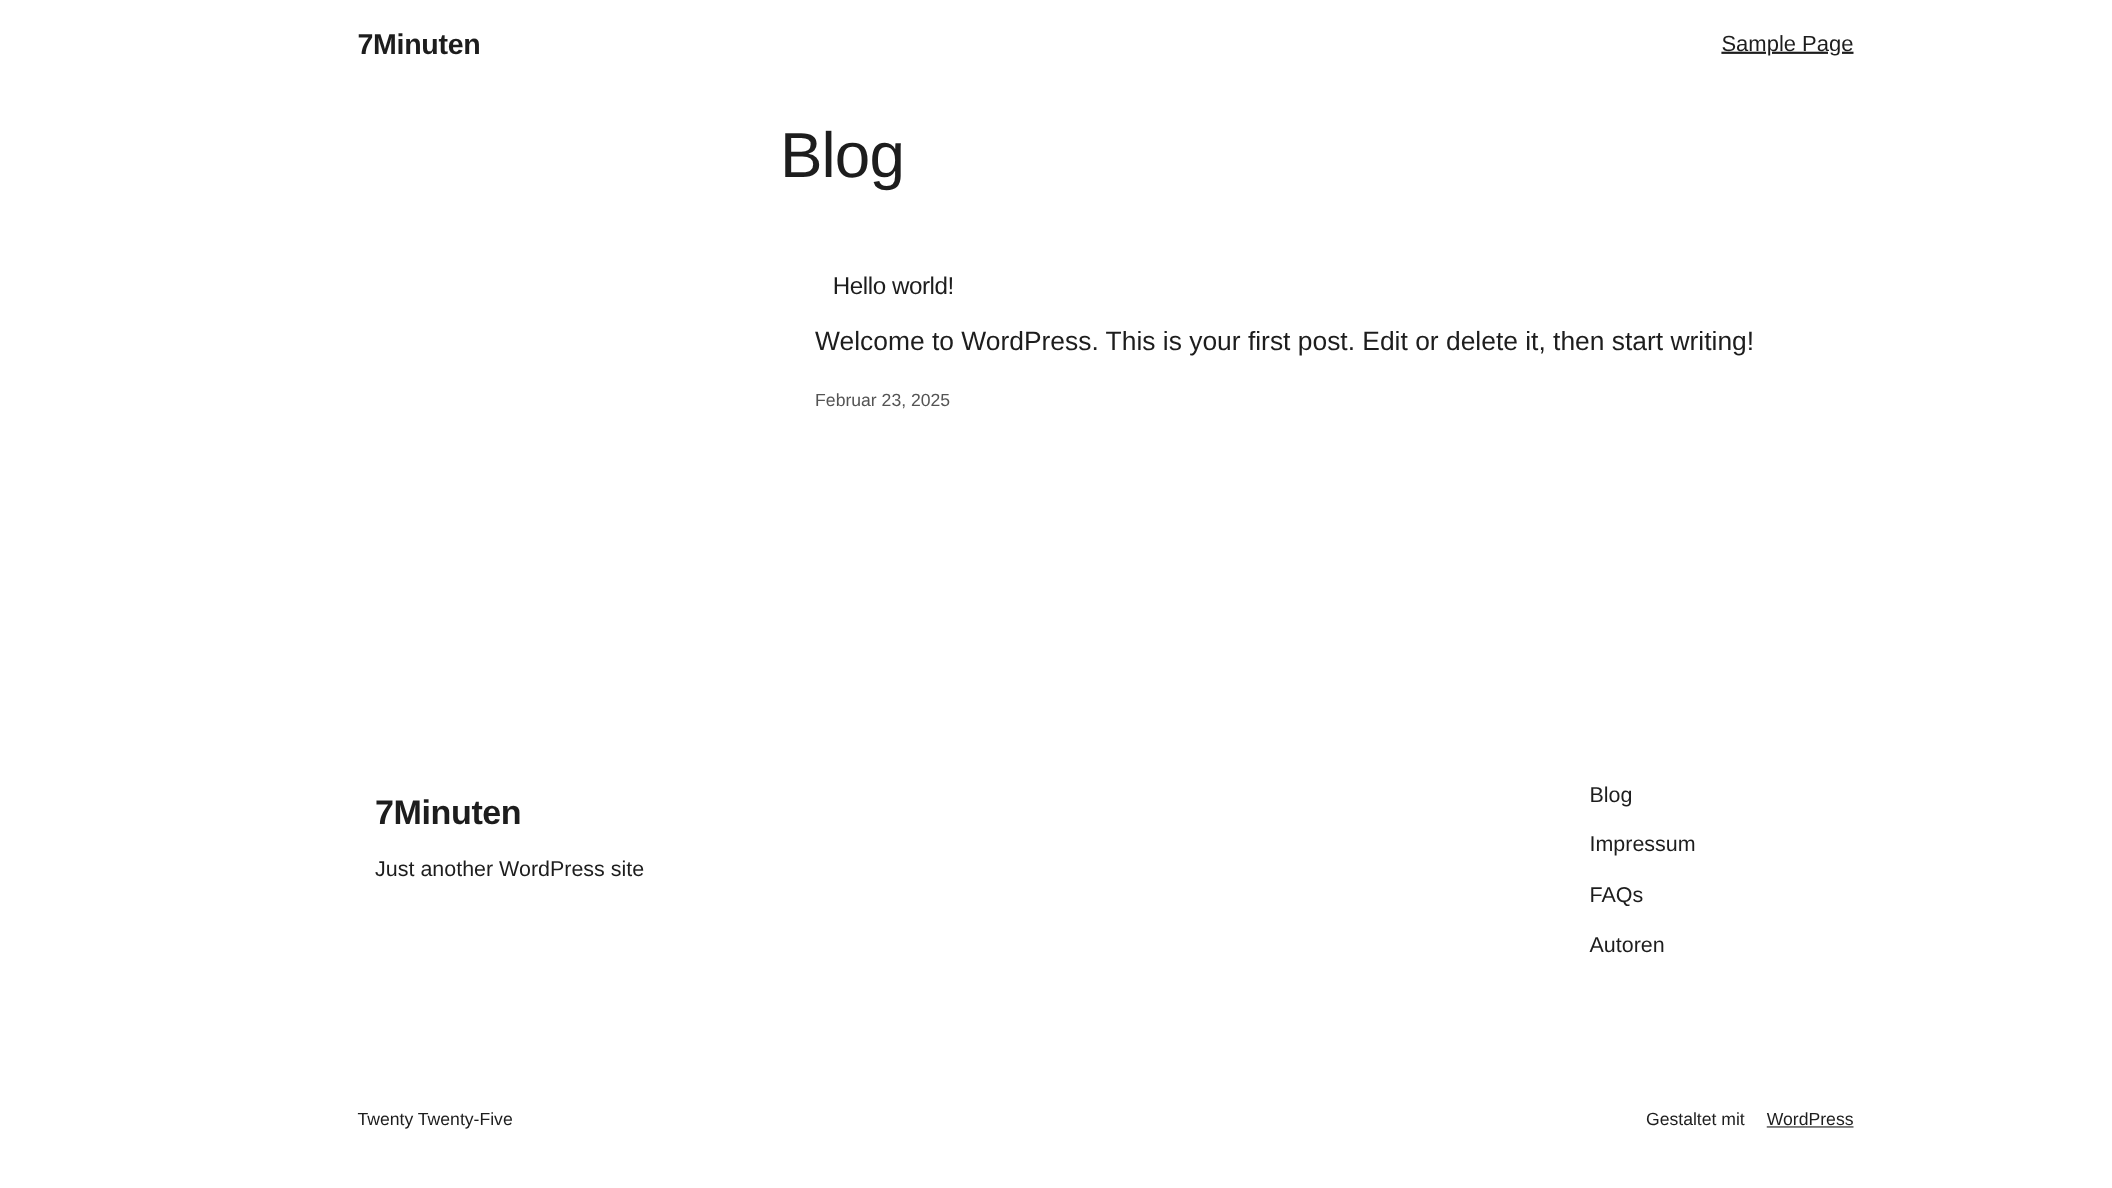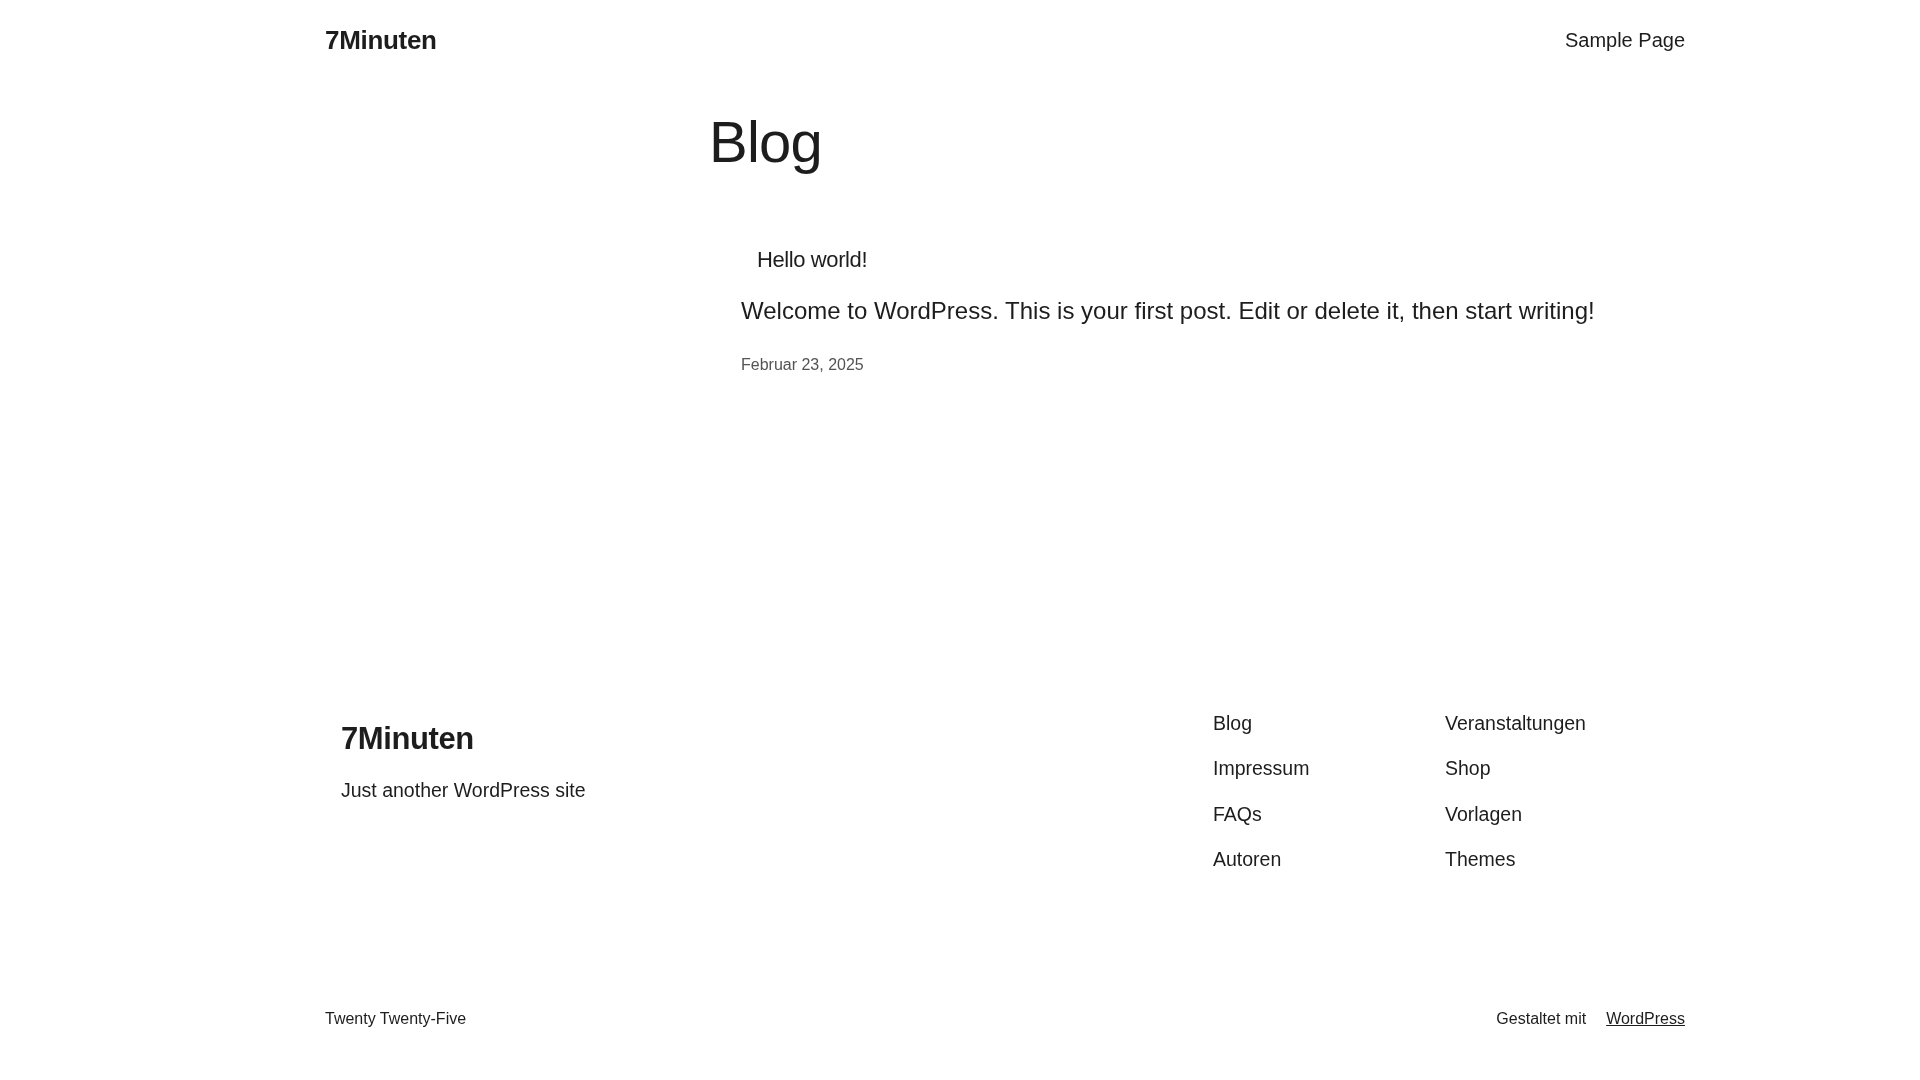--- a/index.html
+++ b/index.html
@@ -36,20 +36,21 @@
     font-weight: 700;
     letter-spacing: -0.3px;
     color: #1d1d1d;
     text-decoration: none;
     line-height: 1;
   }
   .primary-nav {
     display: flex;
     align-items: center;
     gap: 36px;
+    text-decoration: underline;
   }
   .primary-nav a {
     font-size: 20px;
     color: #1d1d1d;
     text-decoration: none;
     line-height: 1;
   }
 
   
   .main {
@@ -206,28 +207,20 @@
 
       <div class="footer-nav-cols">
         <div class="footer-nav-col">
           <ul>
             <li><a href="#">Blog</a></li>
             <li><a href="#">Impressum</a></li>
             <li><a href="#">FAQs</a></li>
             <li><a href="#">Autoren</a></li>
           </ul>
         </div>
-        <div class="footer-nav-col">
-          <ul>
-            <li><a href="#">Veranstaltungen</a></li>
-            <li><a href="#">Shop</a></li>
-            <li><a href="#">Vorlagen</a></li>
-            <li><a href="#">Themes</a></li>
-          </ul>
-        </div>
       </div>
     </div>
   </footer>
 
   <div class="footer-bottom">
     <div class="footer-theme">Twenty Twenty-Five</div>
     <div class="footer-credit">
       <span class="footer-credit-text">Gestaltet mit</span><a href="#">WordPress</a>
     </div>
   </div>

